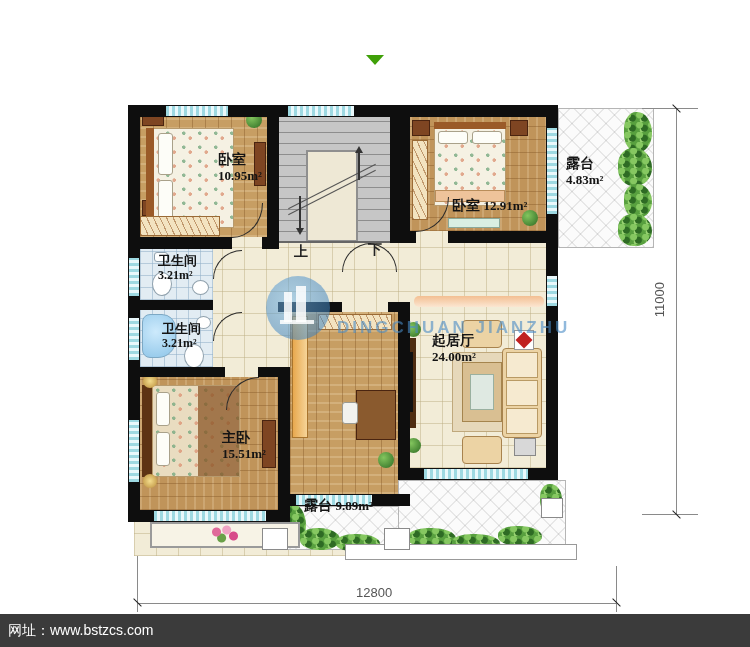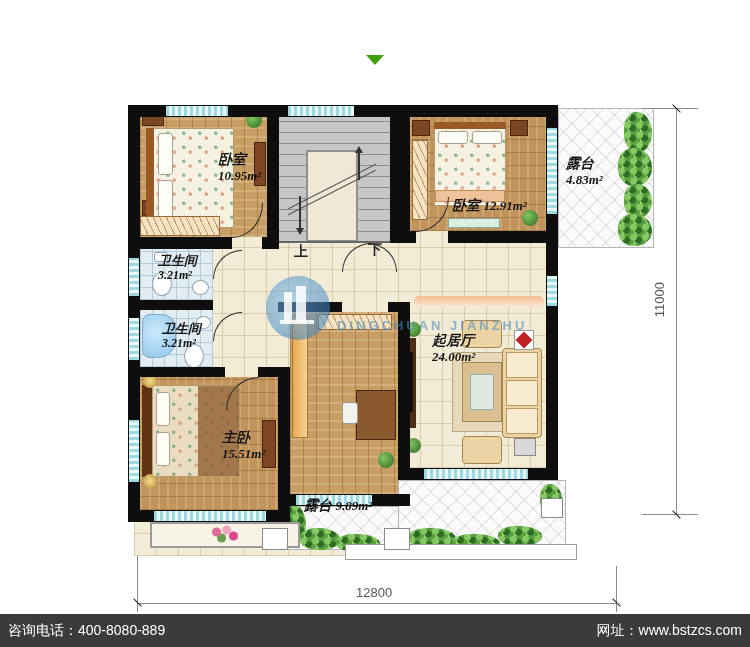--- a/index.html
+++ b/index.html
@@ -37,21 +37,21 @@
   .win-h{position:absolute;height:12px;border-top:1px solid #111;border-bottom:1px solid #111;
      box-sizing:border-box;background:repeating-linear-gradient(90deg,#9ed9e2 0 3px,#e9f8fb 3px 6px);}
   .win-v{position:absolute;width:12px;border-left:1px solid #111;border-right:1px solid #111;
      box-sizing:border-box;background:repeating-linear-gradient(0deg,#9ed9e2 0 3px,#e9f8fb 3px 6px);}
   .door{position:absolute;border-left:1px solid #2a2a2a;border-bottom:1px solid #2a2a2a;
      border-bottom-left-radius:100%;}
   .door.flip{transform:scaleX(-1);}
   .door.flipy{transform:scaleY(-1);}
   .door.flipxy{transform:scale(-1,-1);}
   .rlabel{position:absolute;color:#141414;font-family:"Liberation Serif",serif;font-weight:700;
-     font-size:14px;line-height:16px;white-space:nowrap;z-index:8;font-style:italic;}
+     font-size:14px;line-height:16px;white-space:nowrap;z-index:8;}
   .rarea{font-weight:600;font-size:13px;}
   .green{position:absolute;border-radius:45% 55% 50% 48%;
      background-color:#58a03f;background-image:
      radial-gradient(circle at 30% 30%,#86c861 0 3px,transparent 4px),
      radial-gradient(circle at 70% 62%,#2e6b24 0 3px,transparent 4px),
      radial-gradient(circle at 52% 82%,#9ad473 0 2px,transparent 3px);
      background-size:12px 10px;}
   .plant{position:absolute;border-radius:50%;
      background:radial-gradient(circle at 35% 35%,#83c55e,#2c6a22);}
   .pillar{position:absolute;background:#fff;border:1px solid #8a8a8a;box-sizing:border-box;}
@@ -65,21 +65,21 @@
   .pillow{position:absolute;background:#fdfdf8;border:1px solid #a9a18a;border-radius:3px;box-sizing:border-box;}
   .sofa{position:absolute;background:#ecd3a4;border:1px solid #a8834e;border-radius:4px;box-sizing:border-box;}
   .porc{position:absolute;background:#fff;border:1px solid #8fa0ac;box-sizing:border-box;}
   .dim{position:absolute;background:#8a8a8a;}
   .dimtxt{position:absolute;color:#555;font-size:13px;font-family:"Liberation Sans",sans-serif;}
   .tick{position:absolute;width:11px;height:1px;background:#222;transform:rotate(45deg);}
   .stairtxt{position:absolute;color:#222;font-family:"Liberation Serif",serif;font-size:14px;font-weight:700;z-index:8;}
   
   .wm-cn{position:absolute;left:334px;top:278px;font-size:37px;font-weight:bold;letter-spacing:4px;
      color:rgba(72,138,196,.55);font-family:"Liberation Sans",sans-serif;z-index:7;}
-  .wm-en{position:absolute;left:337px;top:318px;font-size:13px;font-weight:bold;letter-spacing:3px;
+  .wm-en{position:absolute;left:337px;top:318px;font-size:17px;font-weight:bold;letter-spacing:3px;
      color:rgba(72,138,196,.6);font-family:"Liberation Sans",sans-serif;z-index:7;}
   .wm-logo{position:absolute;left:266px;top:276px;width:64px;height:64px;border-radius:50%;
      background:radial-gradient(circle at 40% 40%,rgba(120,185,235,.55),rgba(40,110,175,.55));z-index:7;}
   .wm-logo i{position:absolute;background:rgba(255,255,255,.85);}
   
   .footer{position:absolute;left:0;top:614px;width:750px;height:33px;background:#3b3b3b;
      display:flex;align-items:center;justify-content:space-between;box-sizing:border-box;
      padding:0 8px;color:#fff;font-size:14px;white-space:nowrap;}
 </style>
 </head>
@@ -288,17 +288,16 @@
 
   <div class="dim" style="left:137px;top:603px;width:480px;height:1px;"></div>
   <div class="dim" style="left:137px;top:556px;width:1px;height:56px;"></div>
   <div class="dim" style="left:616px;top:566px;width:1px;height:46px;"></div>
   <div class="tick" style="left:132px;top:602px;"></div>
   <div class="tick" style="left:611px;top:602px;"></div>
   <div class="dimtxtv"></div>
   <div class="dimtxt" style="left:356px;top:585px;">12800</div>
 
   <div class="footer">
-    <span>咨询电话：400-8080-889</span>
     <span>网址：www.bstzcs.com</span>
   </div>
 
 </div>
 
 </body></html>

